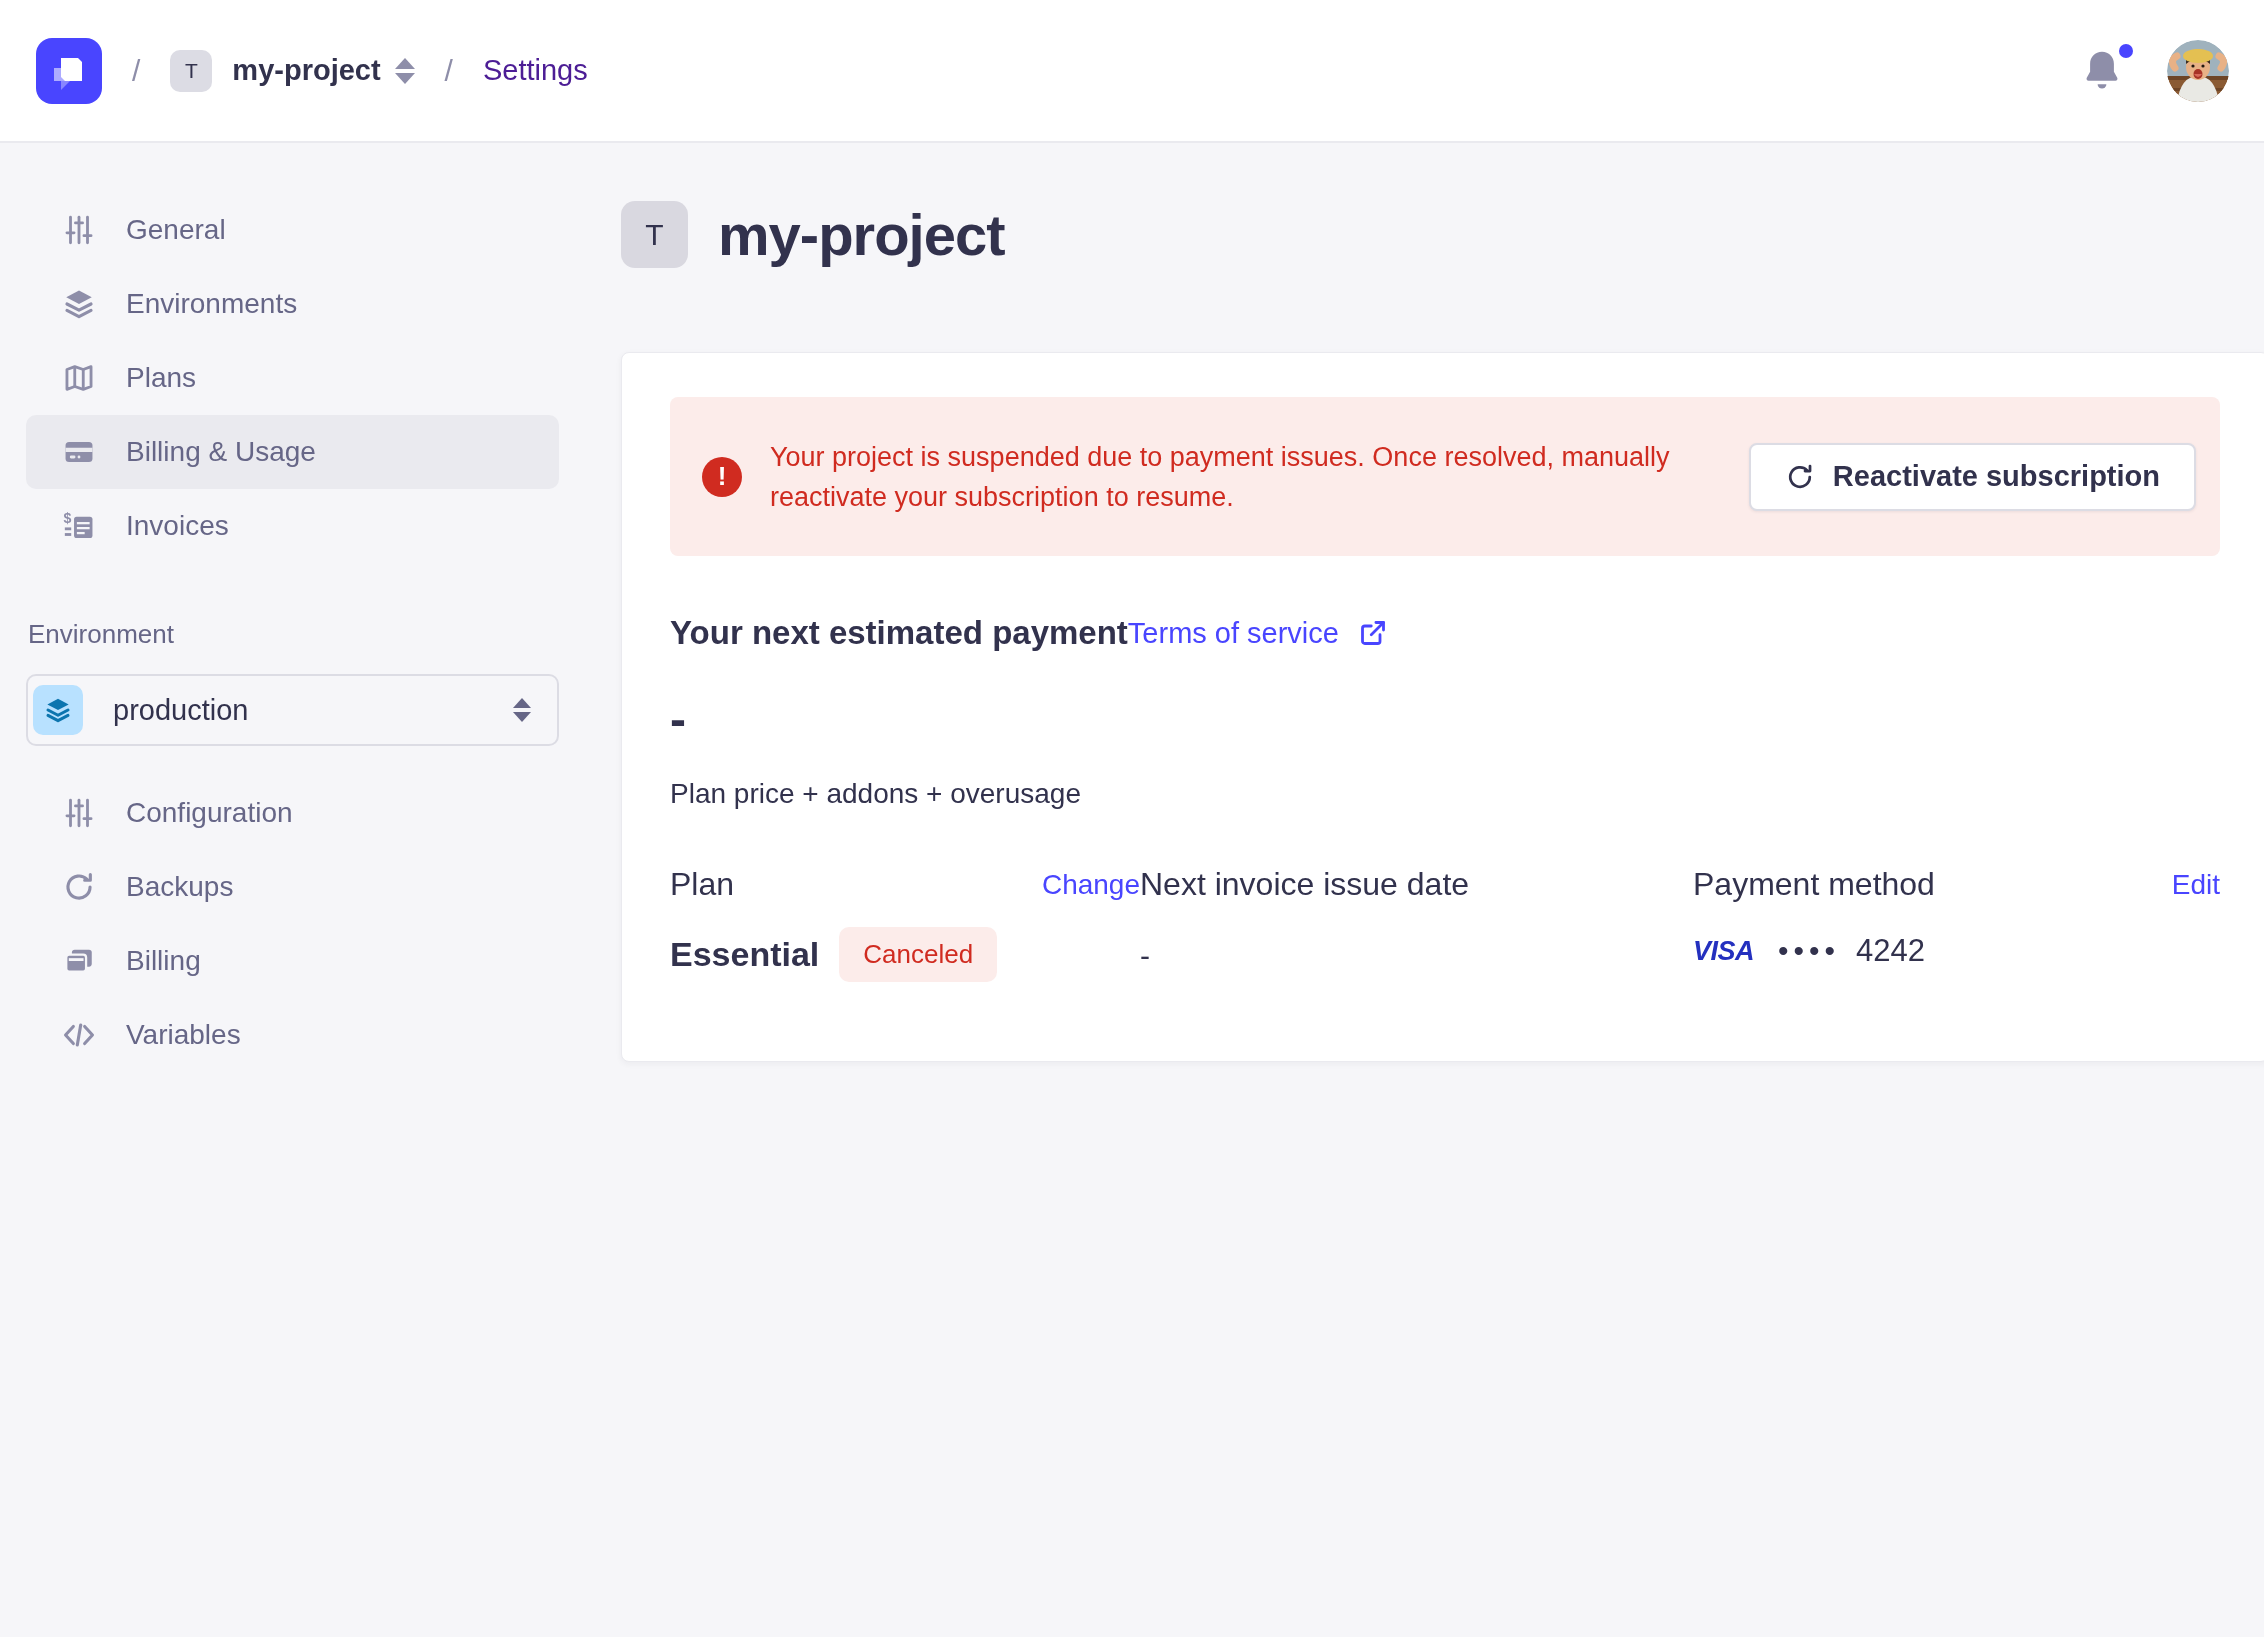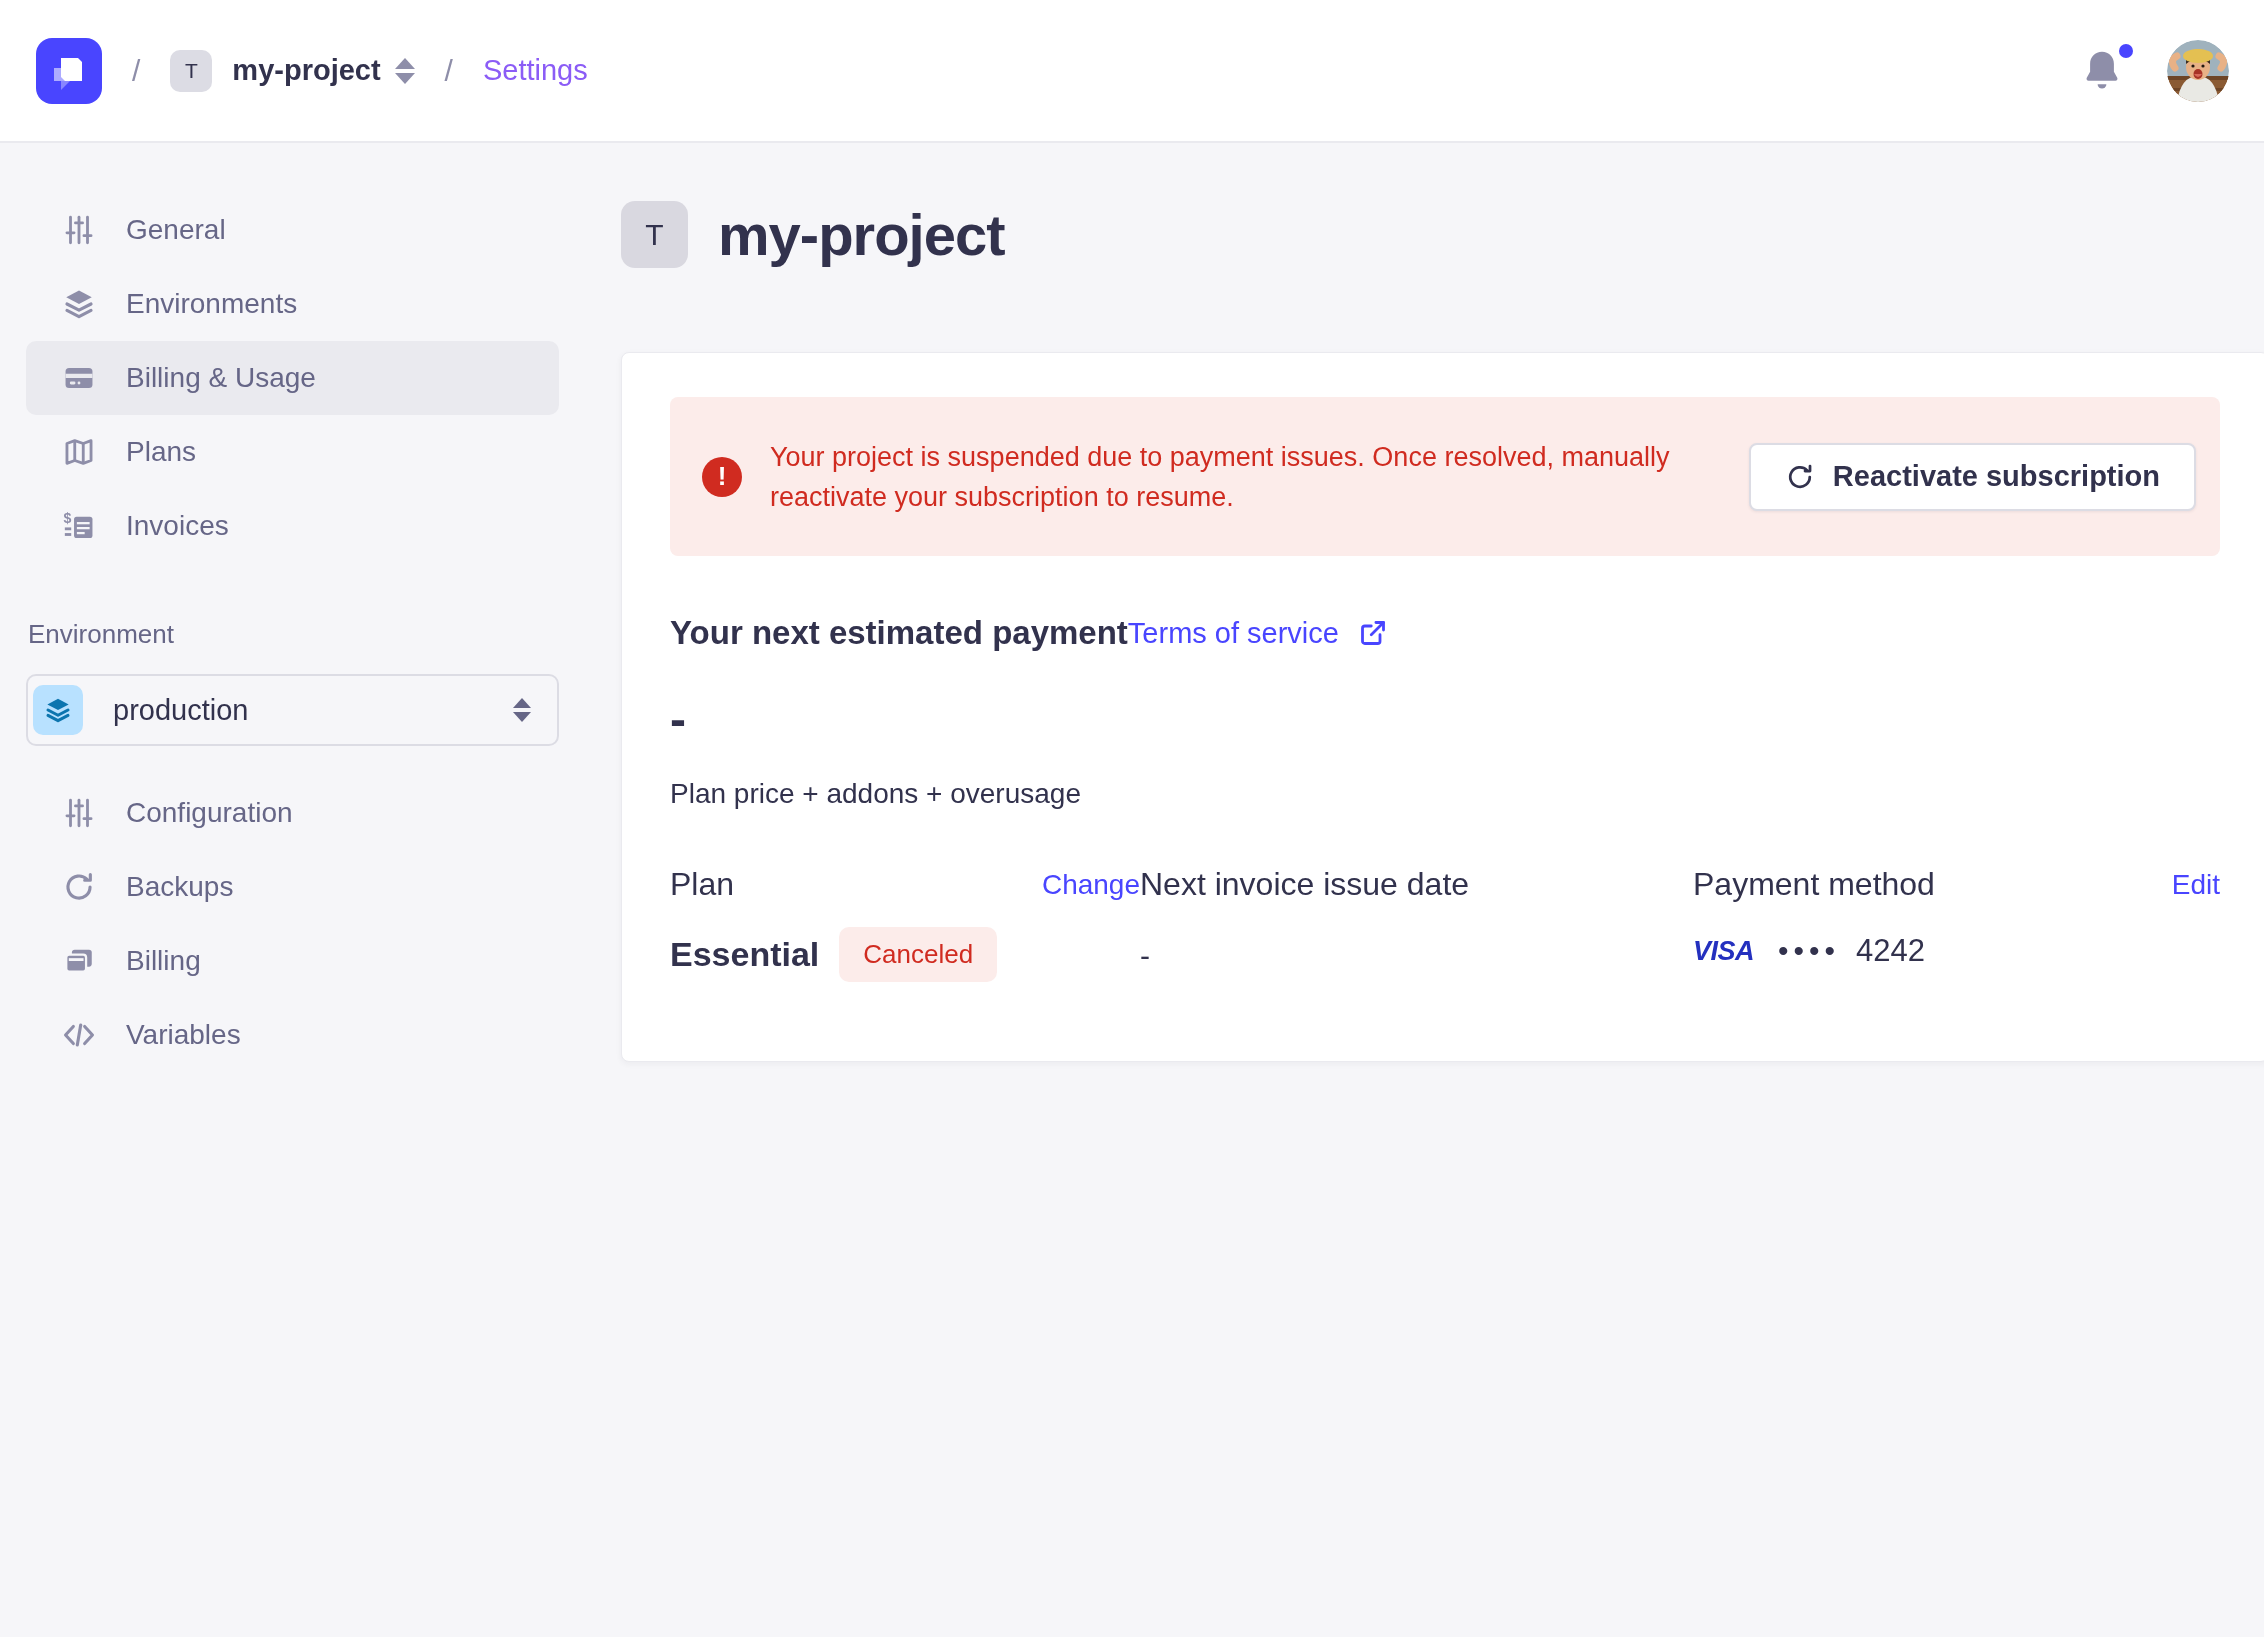--- a/index.html
+++ b/index.html
@@ -22,21 +22,21 @@
     display:flex; align-items:center; justify-content:center; flex-shrink:0;
   }
   .crumb-sep { color:#8e8ea9; font-size:30px; margin:0 30px; font-weight:400; }
   .crumb-badge {
     width:42px; height:42px; border-radius:10px; background:#dcdce4;
     display:flex; align-items:center; justify-content:center;
     font-size:21px; color:#32324d; font-weight:500;
   }
   .crumb-project { font-size:29px; font-weight:600; color:#32324d; margin-left:20px; }
   .sort-icon { margin-left:14px; display:flex; flex-direction:column; gap:4px; align-items:center; cursor:pointer; }
-  .crumb-settings { font-size:29px; font-weight:500; color:#8b5cf6; }
+  .crumb-settings { font-size:29px; font-weight:500; color:#4c1d95; }
   .topbar-spacer { flex:1; }
   .bell-wrap { position:relative; width:46px; height:46px; margin-right:40px; cursor:pointer; }
   .bell-dot {
     position:absolute; top:-4px; right:-6px; width:14px; height:14px;
     border-radius:50%; background:#4945ff;
   }
   .avatar {
     width:62px; height:62px; border-radius:50%; overflow:hidden; cursor:pointer;
     flex-shrink:0;
   }
@@ -211,41 +211,41 @@
         <span class="ic">
           <svg width="34" height="34" viewBox="0 0 24 24">
             <polygon points="12,2.5 21,7.3 12,12 3,7.3" fill="currentColor"></polygon>
             <path d="M3.5 12 L12 16.4 L20.5 12" fill="none" stroke="currentColor" stroke-width="2.2" stroke-linecap="round" stroke-linejoin="round"></path>
             <path d="M3.5 16.5 L12 20.9 L20.5 16.5" fill="none" stroke="currentColor" stroke-width="2.2" stroke-linecap="round" stroke-linejoin="round"></path>
           </svg>
         </span>
         <span>Environments</span>
       </div>
 
+      <div class="nav-item">
+        <span class="ic">
+          <svg width="34" height="34" viewBox="0 0 24 24" fill="none" stroke="currentColor" stroke-width="2" stroke-linejoin="round">
+            <path d="M9 4 L3.5 6 v14 l5.5-2 6 2 5.5-2 V4 l-5.5 2 z"></path>
+            <line x1="9" y1="4" x2="9" y2="18"></line>
+              <line x1="15" y1="6" x2="15" y2="20"></line>
+          </svg>
+        </span>
+        <span>Plans</span>
+      </div>
+
       <div class="nav-item active">
         <span class="ic">
           <svg width="34" height="34" viewBox="0 0 24 24">
             <rect x="2.5" y="5" width="19" height="14" rx="2.5" fill="currentColor"></rect>
             <rect x="2.5" y="9" width="19" height="3" fill="#eaeaef"></rect>
             <rect x="5.5" y="14.5" width="4" height="2" rx="1" fill="#eaeaef"></rect>
             <rect x="11" y="14.5" width="2" height="2" rx="1" fill="#eaeaef"></rect>
           </svg>
         </span>
         <span>Billing &amp; Usage</span>
-      </div>
-
-      <div class="nav-item">
-        <span class="ic">
-          <svg width="34" height="34" viewBox="0 0 24 24" fill="none" stroke="currentColor" stroke-width="2" stroke-linejoin="round">
-            <path d="M9 4 L3.5 6 v14 l5.5-2 6 2 5.5-2 V4 l-5.5 2 z"></path>
-            <line x1="9" y1="4" x2="9" y2="18"></line>
-              <line x1="15" y1="6" x2="15" y2="20"></line>
-          </svg>
-        </span>
-        <span>Plans</span>
       </div>
 
       <div class="nav-item">
         <span class="ic">
           <svg width="34" height="34" viewBox="0 0 24 24">
             <text x="1" y="10" font-size="10" font-weight="bold" fill="currentColor" font-family="'Liberation Sans',sans-serif">$</text>
             <line x1="2" y1="14" x2="6.5" y2="14" stroke="currentColor" stroke-width="2"></line>
             <line x1="2" y1="18" x2="6.5" y2="18" stroke="currentColor" stroke-width="2"></line>
             <rect x="8.5" y="5.5" width="13" height="15" rx="1.8" fill="currentColor"></rect>
             <line x1="10.5" y1="10" x2="19.5" y2="10" stroke="#f6f6f9" stroke-width="1.6"></line>

